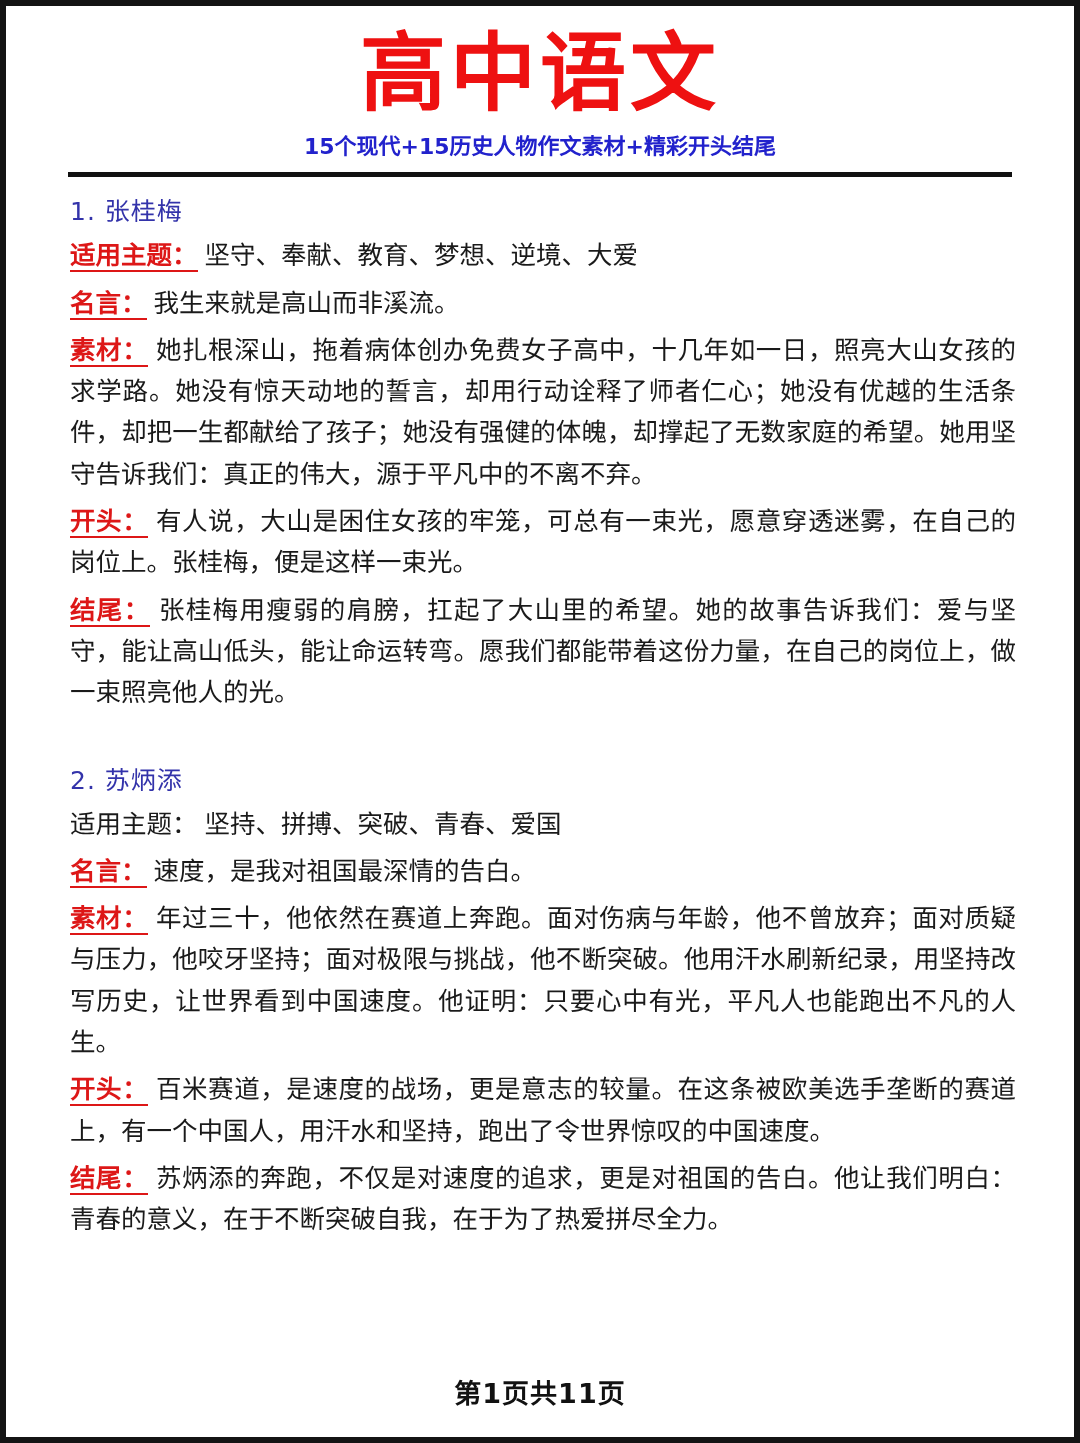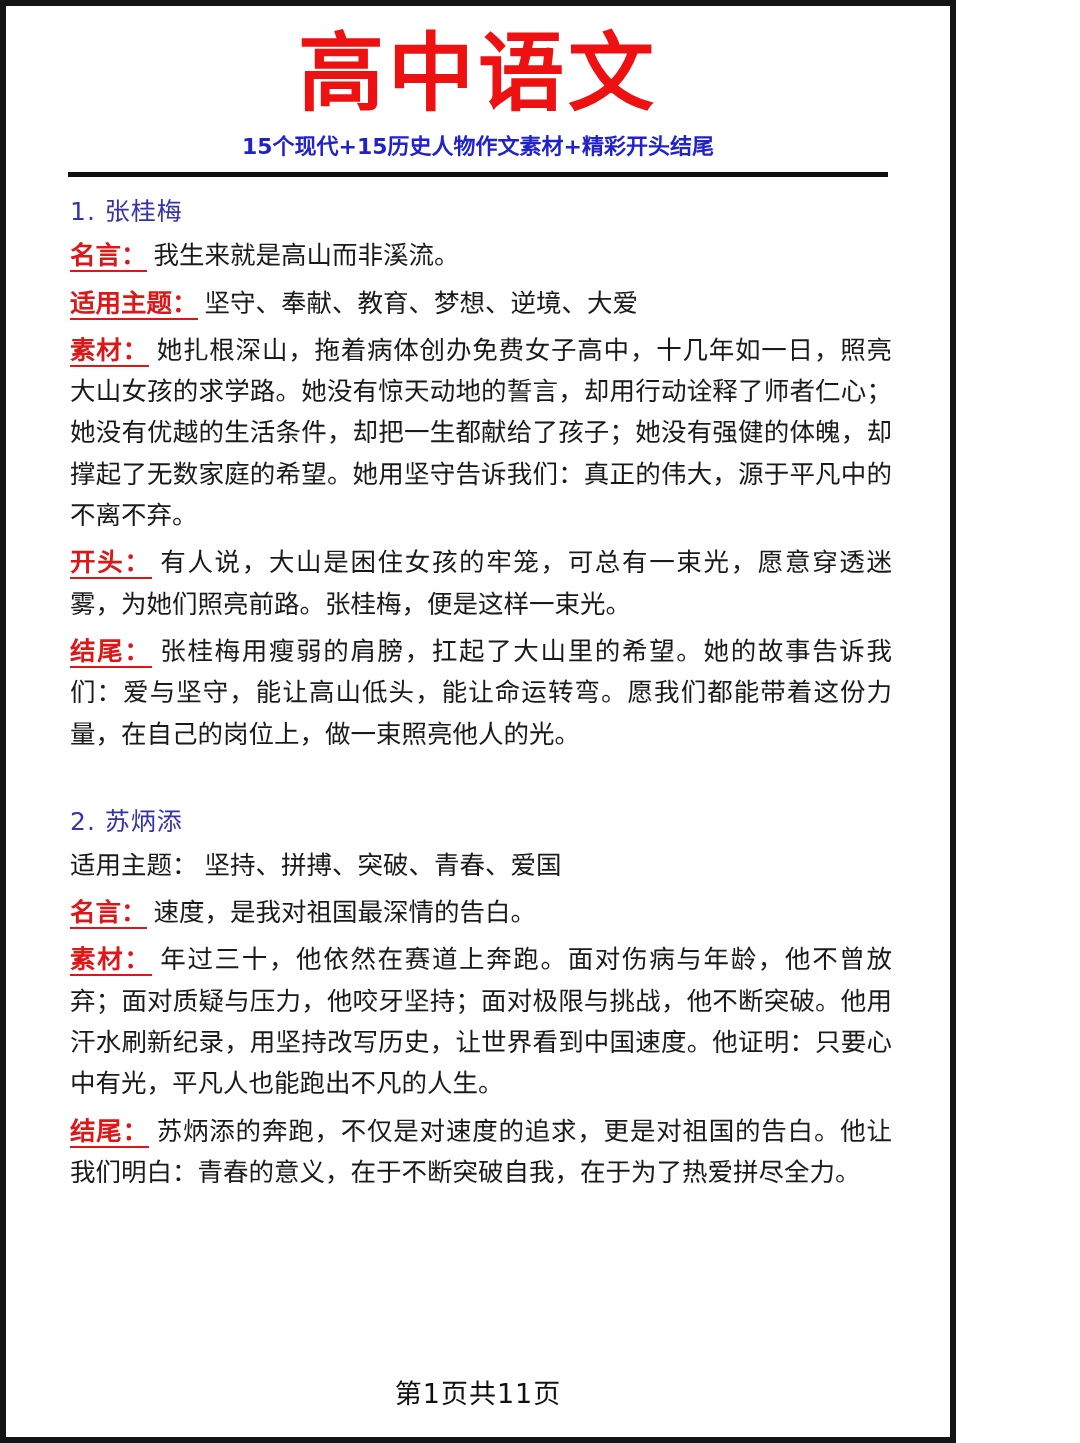--- a/index.html
+++ b/index.html
@@ -7,21 +7,21 @@
     margin: 0;
     padding: 0;
     background: #ffffff;
   }
   body {
     font-family: "Liberation Sans", "DejaVu Sans", sans-serif;
   }
 
   .page {
     position: relative;
-    width: 956px;
+    width: 1080px;
     height: 1443px;
     box-sizing: border-box;
     background: #737373;
     overflow: hidden;
     border: 6px solid #141414;
   }
 
   
   .paper {
     position: absolute;
@@ -132,21 +132,21 @@
     position: absolute;
     left: 0;
     right: 0;
     bottom: 26px;
     text-align: center;
     z-index: 2;
   }
   .page-number {
     display: inline-block;
     font-size: 27px;
-    font-weight: 400;
+    font-weight: 700;
     color: #111111;
     letter-spacing: 1px;
     font-family: "DejaVu Sans", "Liberation Sans", sans-serif;
   }
 </style>
 </head>
 <body>
 
 <div class="page">
 
@@ -162,31 +162,32 @@
 
     <div class="doc-header">
       <div class="doc-title">高中语文</div>
       <div class="doc-subtitle">15个现代+15历史人物作文素材+精彩开头结尾</div>
       <hr class="title-rule">
     </div>
 
     <div class="doc-body">
         <div class="entry">
           <div class="entry-heading">1. 张桂梅</div>
+          <p class="field"><span class="field-label red">适用主题：</span> <span class="field-text">坚守、奉献、教育、梦想、逆境、大爱</span></p>
           <p class="field"><span class="field-label red">名言：</span> <span class="field-text">我生来就是高山而非溪流。</span></p>
-          <p class="field"><span class="field-label red">适用主题：</span> <span class="field-text">坚守、奉献、教育、梦想、逆境、大爱</span></p>
           <p class="field"><span class="field-label red">素材：</span> <span class="field-text">她扎根深山，拖着病体创办免费女子高中，十几年如一日，照亮大山女孩的求学路。她没有惊天动地的誓言，却用行动诠释了师者仁心；她没有优越的生活条件，却把一生都献给了孩子；她没有强健的体魄，却撑起了无数家庭的希望。她用坚守告诉我们：真正的伟大，源于平凡中的不离不弃。</span></p>
-          <p class="field"><span class="field-label red">开头：</span> <span class="field-text">有人说，大山是困住女孩的牢笼，可总有一束光，愿意穿透迷雾，为她们照亮前路。张桂梅，便是这样一束光。</span></p>
+          <p class="field"><span class="field-label red">开头：</span> <span class="field-text">有人说，大山是困住女孩的牢笼，可总有一束光，愿意穿透迷雾，在自己的岗位上。张桂梅，便是这样一束光。</span></p>
           <p class="field"><span class="field-label red">结尾：</span> <span class="field-text">张桂梅用瘦弱的肩膀，扛起了大山里的希望。她的故事告诉我们：爱与坚守，能让高山低头，能让命运转弯。愿我们都能带着这份力量，在自己的岗位上，做一束照亮他人的光。</span></p>
         </div>
         <div class="entry">
           <div class="entry-heading">2. 苏炳添</div>
           <p class="field"><span class="field-label plain">适用主题：</span> <span class="field-text">坚持、拼搏、突破、青春、爱国</span></p>
           <p class="field"><span class="field-label red">名言：</span> <span class="field-text">速度，是我对祖国最深情的告白。</span></p>
           <p class="field"><span class="field-label red">素材：</span> <span class="field-text">年过三十，他依然在赛道上奔跑。面对伤病与年龄，他不曾放弃；面对质疑与压力，他咬牙坚持；面对极限与挑战，他不断突破。他用汗水刷新纪录，用坚持改写历史，让世界看到中国速度。他证明：只要心中有光，平凡人也能跑出不凡的人生。</span></p>
+          <p class="field"><span class="field-label red">开头：</span> <span class="field-text">百米赛道，是速度的战场，更是意志的较量。在这条被欧美选手垄断的赛道上，有一个中国人，用汗水和坚持，跑出了令世界惊叹的中国速度。</span></p>
           <p class="field"><span class="field-label red">结尾：</span> <span class="field-text">苏炳添的奔跑，不仅是对速度的追求，更是对祖国的告白。他让我们明白：青春的意义，在于不断突破自我，在于为了热爱拼尽全力。</span></p>
         </div>
       </div>
 
   </div>
 
   <div class="doc-footer">
     <span class="page-number">第1页共11页</span>
   </div>
 

